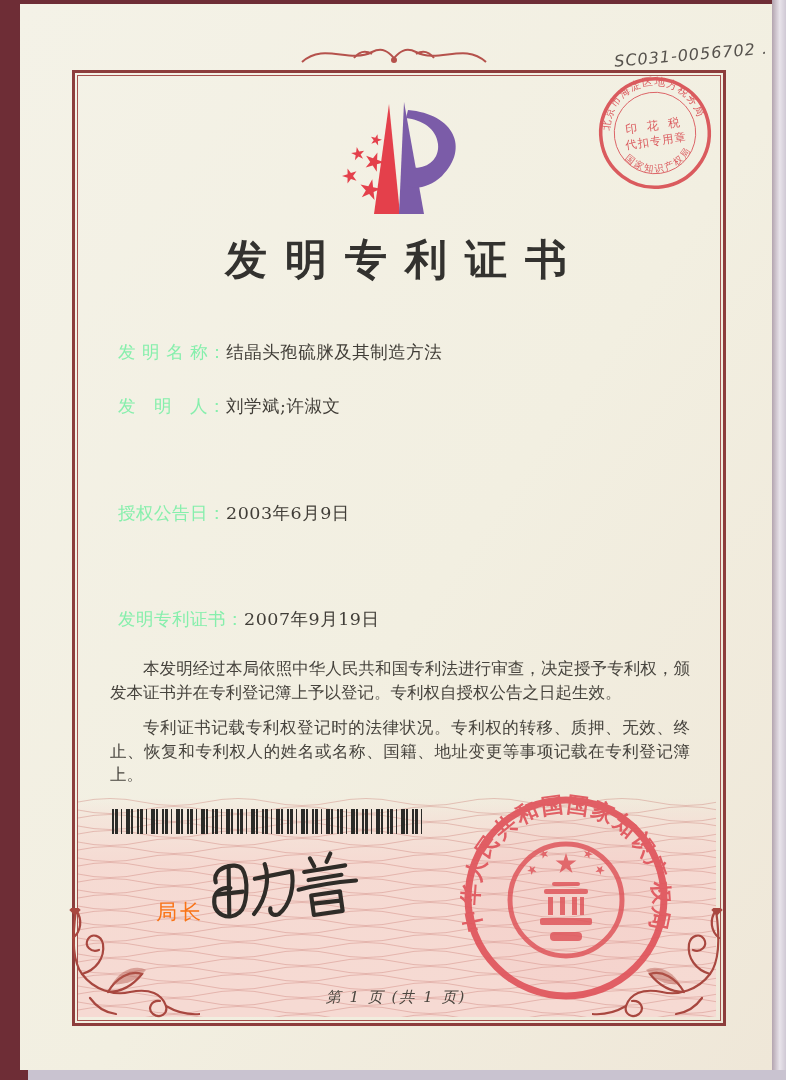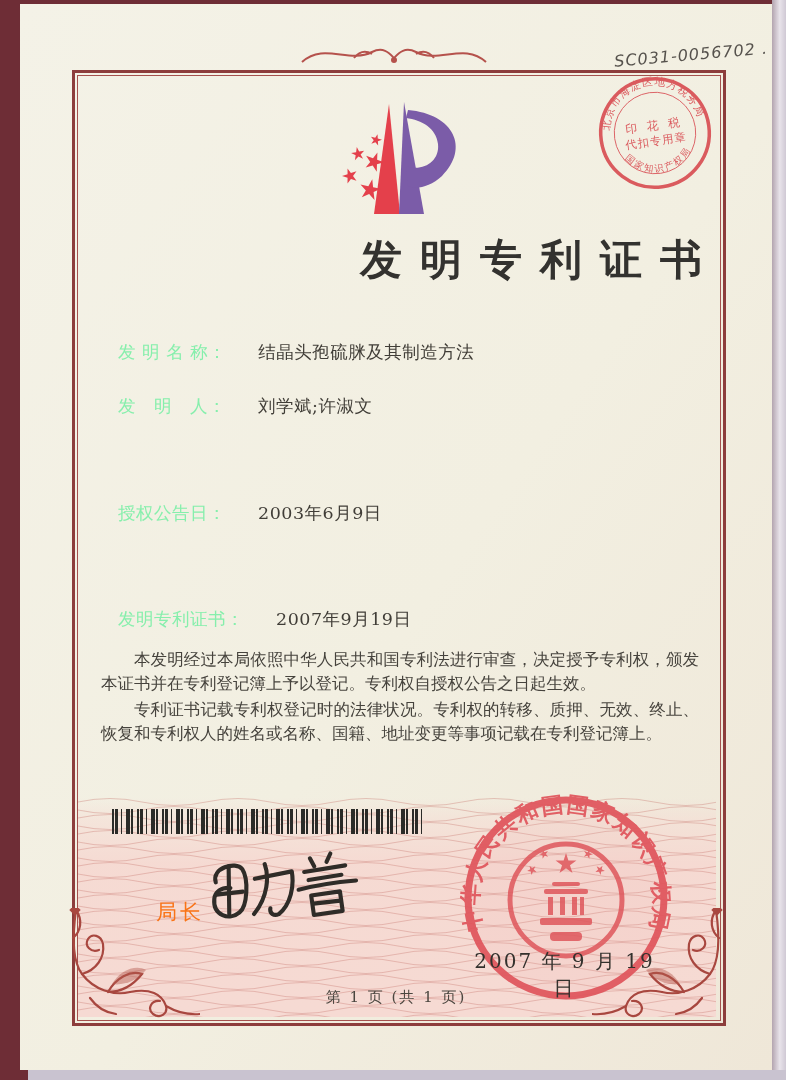--- a/index.html
+++ b/index.html
@@ -11,43 +11,43 @@
     background:linear-gradient(90deg,#b3a4af,#e8e3ea 55%,#cfc8d4);}
   .edge-bottom{position:absolute;left:28px;top:1070px;width:758px;height:10px;background:#c9c3d0;}
   .frame{position:absolute;left:72px;top:70px;width:648px;height:950px;border:3px solid #8d3d3c;}
   .frame-inner{position:absolute;left:2px;top:2px;right:2px;bottom:2px;border:1px solid #a5514e;}
   .cert-number{position:absolute;left:104px;top:126px;font-size:17px;letter-spacing:3px;color:#3f3c38;}
   .logo{position:absolute;left:302px;top:96px;width:190px;height:126px;}
   .hand-code{position:absolute;left:614px;top:44px;width:180px;transform:rotate(-5deg);
     font-family:"DejaVu Sans","Liberation Sans",sans-serif;font-style:italic;
     font-size:16px;color:#56524d;letter-spacing:1px;}
   .tax-stamp{position:absolute;left:596px;top:74px;width:118px;height:118px;transform:rotate(-8deg);opacity:.93;}
-  .main-title{position:absolute;left:72px;top:232px;width:648px;text-align:right;
+  .main-title{position:absolute;left:72px;top:232px;width:648px;text-align:center;
     font-size:42px;font-weight:bold;color:#33322f;letter-spacing:18px;text-indent:18px;}
   .field-row{position:absolute;left:118px;width:580px;font-size:17.5px;color:#45423c;letter-spacing:.5px;}
   .field-label{color:#86efac;}
-  .field-value{color:#403d37;margin-left:32px;}
+  .field-value{color:#403d37;}
   .paragraphs{position:absolute;left:98px;top:645px;width:604px;font-size:16.5px;
     line-height:23.5px;color:#46433d;text-align:justify;}
-  .paragraphs p{margin:3px;text-indent:2em;}
+  .paragraphs p{margin:12px;text-indent:2em;}
   .pink-panel{position:absolute;left:78px;top:798px;width:638px;height:219px;overflow:hidden;
     background:linear-gradient(180deg,rgba(246,218,211,0) 0%,rgba(246,218,211,.5) 10%,rgba(246,216,209,.9) 30%,#f6dad3 100%);}
   #waves{position:absolute;left:0;top:0;}
   #waves path{fill:none;stroke:rgba(201,118,110,.38);stroke-width:1;}
   .barcode{position:absolute;left:112px;top:809px;width:310px;height:25px;
     background:repeating-linear-gradient(90deg,#2b2b28 0 2px,transparent 2px 3px,#2b2b28 3px 6px,
       transparent 6px 9px,#2b2b28 9px 10px,transparent 10px 14px,#2b2b28 14px 18px,
       transparent 18px 19px,#2b2b28 19px 21px,transparent 21px 25px);}
   .director-label{position:absolute;left:156px;top:898px;font-size:21px;letter-spacing:3px;color:#f97316;}
   .signature{position:absolute;left:202px;top:850px;width:165px;height:100px;transform:rotate(-2deg);}
   .seal{position:absolute;left:460px;top:792px;width:212px;height:212px;opacity:.93;}
   .seal-date{position:absolute;left:462px;top:948px;width:205px;text-align:center;
     font-size:20px;letter-spacing:2px;color:#33312d;}
   .footer-page{position:absolute;left:72px;top:988px;width:648px;text-align:center;
-    font-size:15px;letter-spacing:2px;color:#4a463f;}
+    font-size:15px;letter-spacing:2px;color:#4a463f;font-style:italic;}
   .corner-fl{position:absolute;top:908px;width:132px;height:118px;}
   .corner-fl.left{left:68px;}
   .corner-fl.right{left:592px;transform:scaleX(-1);}
   .top-flourish{position:absolute;left:294px;top:38px;width:200px;height:30px;}
 </style>
 </head>
 <body>
 
 <div class="page">
   <div class="paper"></div>
@@ -219,16 +219,15 @@
       <rect x="92" y="90" width="28" height="4" rx="2"></rect>
       <rect x="84" y="97" width="44" height="5" rx="2"></rect>
       <rect x="88" y="105" width="5" height="18"></rect>
       <rect x="100" y="105" width="5" height="18"></rect>
       <rect x="112" y="105" width="5" height="18"></rect>
       <rect x="120" y="105" width="4" height="18"></rect>
       <rect x="80" y="126" width="52" height="7" rx="2"></rect>
       <rect x="90" y="140" width="32" height="9" rx="4"></rect>
     </g>
   </svg>
-  <div class="seal-date">2007 年 9 月 19 日</div>
 
   <div class="footer-page">第 1 页 (共 1 页)</div>
 </div>
 
 </body></html>

